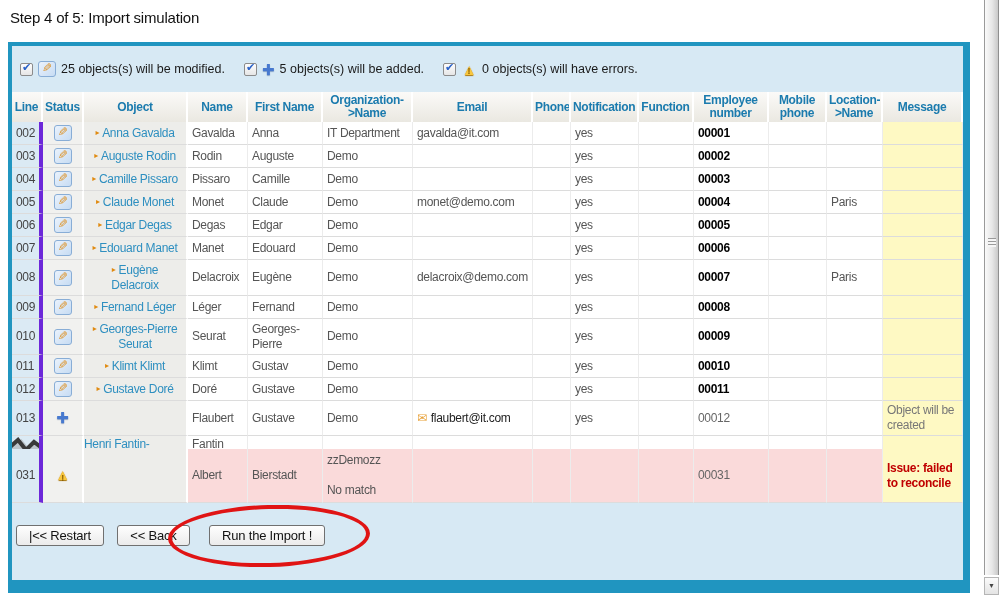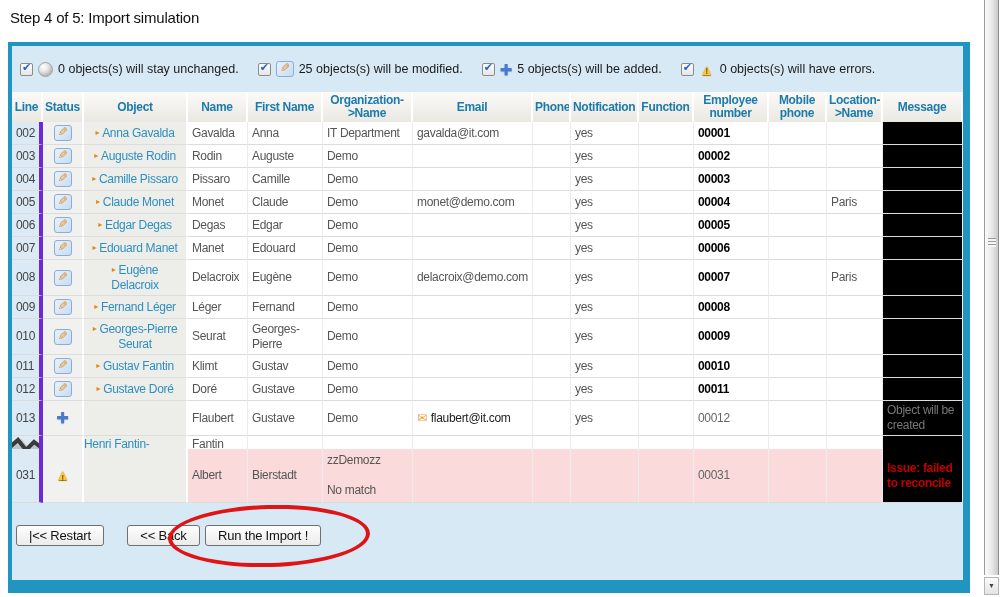--- a/index.html
+++ b/index.html
@@ -53,21 +53,21 @@
   }
   tbody td{
     height:23px;padding:2px 4px;font-size:12px;color:#555;letter-spacing:-0.3px;
     line-height:15px;vertical-align:middle;
     border-bottom:1px solid #dcdcdc;border-right:1px solid #ececec;
     background:#fff;
   }
   td.col-line{background:#dbeaf4;color:#444;border-right:4px solid #6d28d9;}
   td.col-status{background:#f1f1ef;text-align:center;border-right:2px solid #fff;}
   td.col-object{background:#ededea;text-align:center;border-right:2px solid #fff;}
-  td.col-message{background:#000000;color:#777;}
+  td.col-message{background:#fef9c3;color:#777;}
   td.col-organization{white-space:pre-line;}
   td.col-employee_number{color:#666;}
   td.emp-bold{font-weight:bold;color:#000;font-size:12px;}
   .obj-link{color:#2e8fc0;cursor:pointer;}
   .bullet{color:#e08a10;font-size:8px;margin-right:3px;vertical-align:2px;}
   .ic-mail{color:#e8a33c;font-size:12px;margin-right:4px;}
   td.email-dark{color:#222;}
   tr.row-error td{height:54px;}
   tr.row-error td.cell-pink{background:#fadada;}
   td.msg-error{color:#c00000;font-weight:bold;}
@@ -78,22 +78,22 @@
   .tear-svg{position:absolute;left:-2px;top:1px;width:962px;height:18px;z-index:5;overflow:visible;}
   
   .panel-footer{position:relative;background:#d7e9f4;padding:22px 0 0 2px;height:28px;}
   .btn{
     display:inline-block;height:21px;padding:0 12px;font-size:13px;color:#111;
     font-family:"Liberation Sans","DejaVu Sans",sans-serif;
     background:linear-gradient(#fefefe,#ebebeb);border:1px solid #707070;border-radius:3px;
     cursor:pointer;letter-spacing:-0.2px;
   }
   .btn-restart{margin-left:2px;}
-  .btn-back{margin-left:19px;}
-  .btn-run{margin-left:1px;}
+  .btn-back{margin-left:9px;}
+  .btn-run{margin-left:15px;}
   .red-ellipse{
     position:absolute;left:156px;top:2px;width:194px;height:54px;
     border:4px solid #e01414;border-radius:50%;transform:rotate(-1.5deg);
     pointer-events:none;z-index:9;
   }
   
   .win-scroll{
     position:absolute;left:984px;top:0;width:15px;height:575px;
     background:linear-gradient(90deg,#fafafa,#e7e7e7 55%,#c9c9c9);
     border-left:1px solid #9a9a9a;border-right:1px solid #8f8f8f;box-sizing:border-box;
@@ -109,25 +109,20 @@
   }
 </style>
 </head>
 <body>
 
 <div class="page-title">Step 4 of 5: Import simulation</div>
 
 <div class="panel">
 
   <div class="summary">
-    <div class="summary-item">
-      <span class="cb"></span>
-      <span class="ic-ball"></span>
-      <span>0 objects(s) will stay unchanged.</span>
-    </div>
     <div class="summary-item">
       <span class="cb"></span>
       <span class="ic-pencil"><i>✎</i></span>
       <span>25 objects(s) will be modified.</span>
     </div>
     <div class="summary-item">
       <span class="cb"></span>
       <span class="ic-plus">✚</span>
       <span>5 objects(s) will be added.</span>
     </div>
@@ -315,21 +310,21 @@
             <td class="col-notification">yes</td>
             <td class="col-function"></td>
             <td class="col-employee_number emp-bold">00009</td>
             <td class="col-mobile_phone"></td>
             <td class="col-location"></td>
             <td class="col-message"></td>
           </tr>
           <tr>
             <td class="col-line">011</td>
             <td class="col-status"><span class="ic-pencil"><i>✎</i></span></td>
-            <td class="col-object"><span class="bullet">▸</span><span class="obj-link">Gustav Fantin</span></td>
+            <td class="col-object"><span class="bullet">▸</span><span class="obj-link">Klimt Klimt</span></td>
             <td class="col-name">Klimt</td>
             <td class="col-first_name">Gustav</td>
             <td class="col-organization">Demo</td>
             <td class="col-email"></td>
             <td class="col-phone"></td>
             <td class="col-notification">yes</td>
             <td class="col-function"></td>
             <td class="col-employee_number emp-bold">00010</td>
             <td class="col-mobile_phone"></td>
             <td class="col-location"></td>

